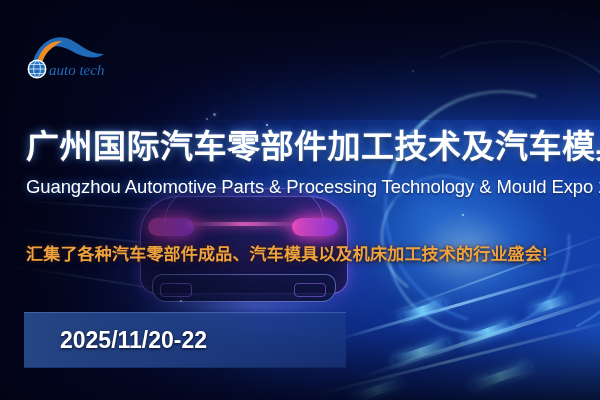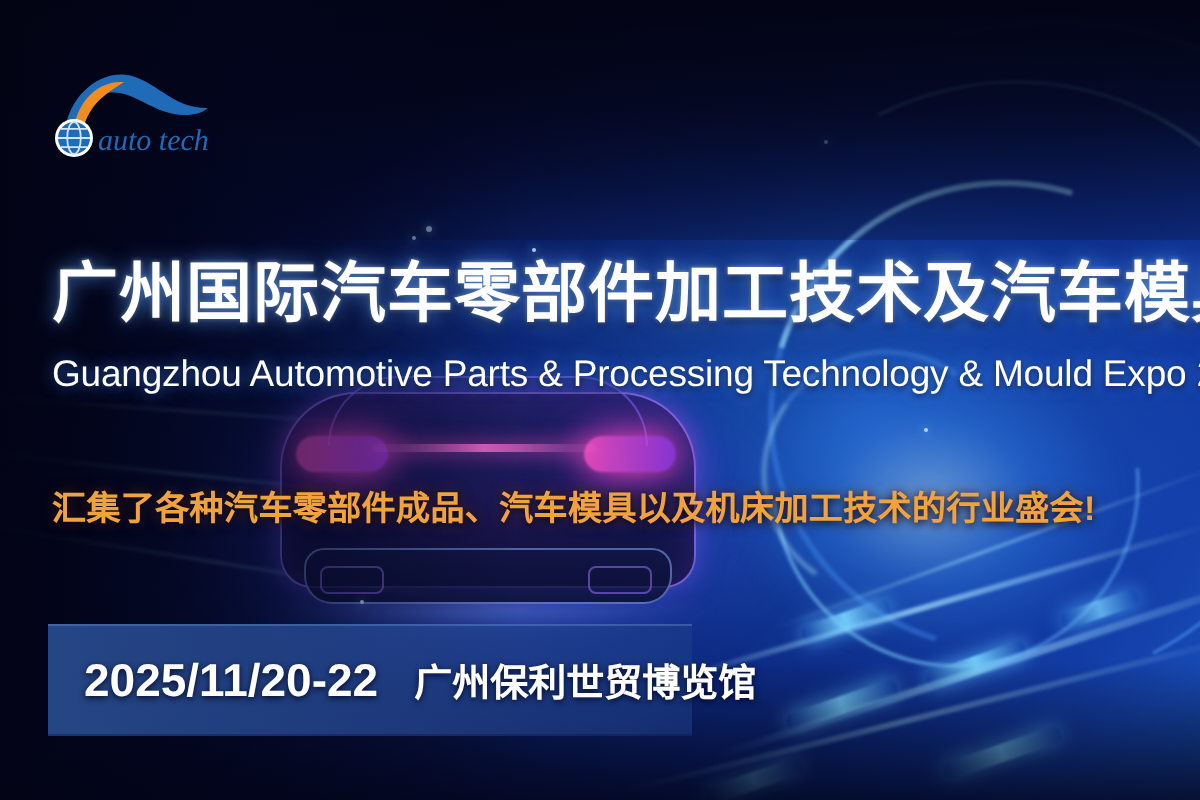--- a/index.html
+++ b/index.html
@@ -188,21 +188,21 @@
     letter-spacing: 0.2px;
     white-space: nowrap;
     text-shadow: 0 1px 4px rgba(0,0,30,0.95), 0 0 7px rgba(150,70,0,0.5);
   }
 
   
   .date-bar {
     position: absolute; left: 24px; top: 312px; z-index: 6;
     width: 322px; height: 56px;
     display: flex; align-items: center; gap: 18px;
-    padding: 0 18px;
+    padding: 0 36px;
     box-sizing: border-box;
     background: linear-gradient(90deg, rgba(46,86,160,0.80) 0%, rgba(38,74,150,0.72) 55%, rgba(30,62,135,0.55) 100%);
     border-top: 1px solid rgba(150,190,255,0.25);
     border-bottom: 1px solid rgba(10,25,70,0.4);
   }
   .date-text {
     font-family: "Liberation Sans", "DejaVu Sans", sans-serif;
     font-size: 23px; font-weight: bold; color: #ffffff;
     white-space: nowrap;
     text-shadow: 0 1px 3px rgba(0,0,25,0.85);
@@ -287,16 +287,15 @@
   </div>
 
   <div class="main-title">广州国际汽车零部件加工技术及汽车模具展览会</div>
 
   <div class="sub-title">Guangzhou Automotive Parts &amp; Processing Technology &amp; Mould Expo 2025</div>
 
   <div class="tagline">汇集了各种汽车零部件成品、汽车模具以及机床加工技术的行业盛会!</div>
 
   <div class="date-bar">
     <div class="date-text">2025/11/20-22</div>
-    <div class="venue-text">广州保利世贸博览馆</div>
   </div>
 
 </div>
 
 </body></html>

